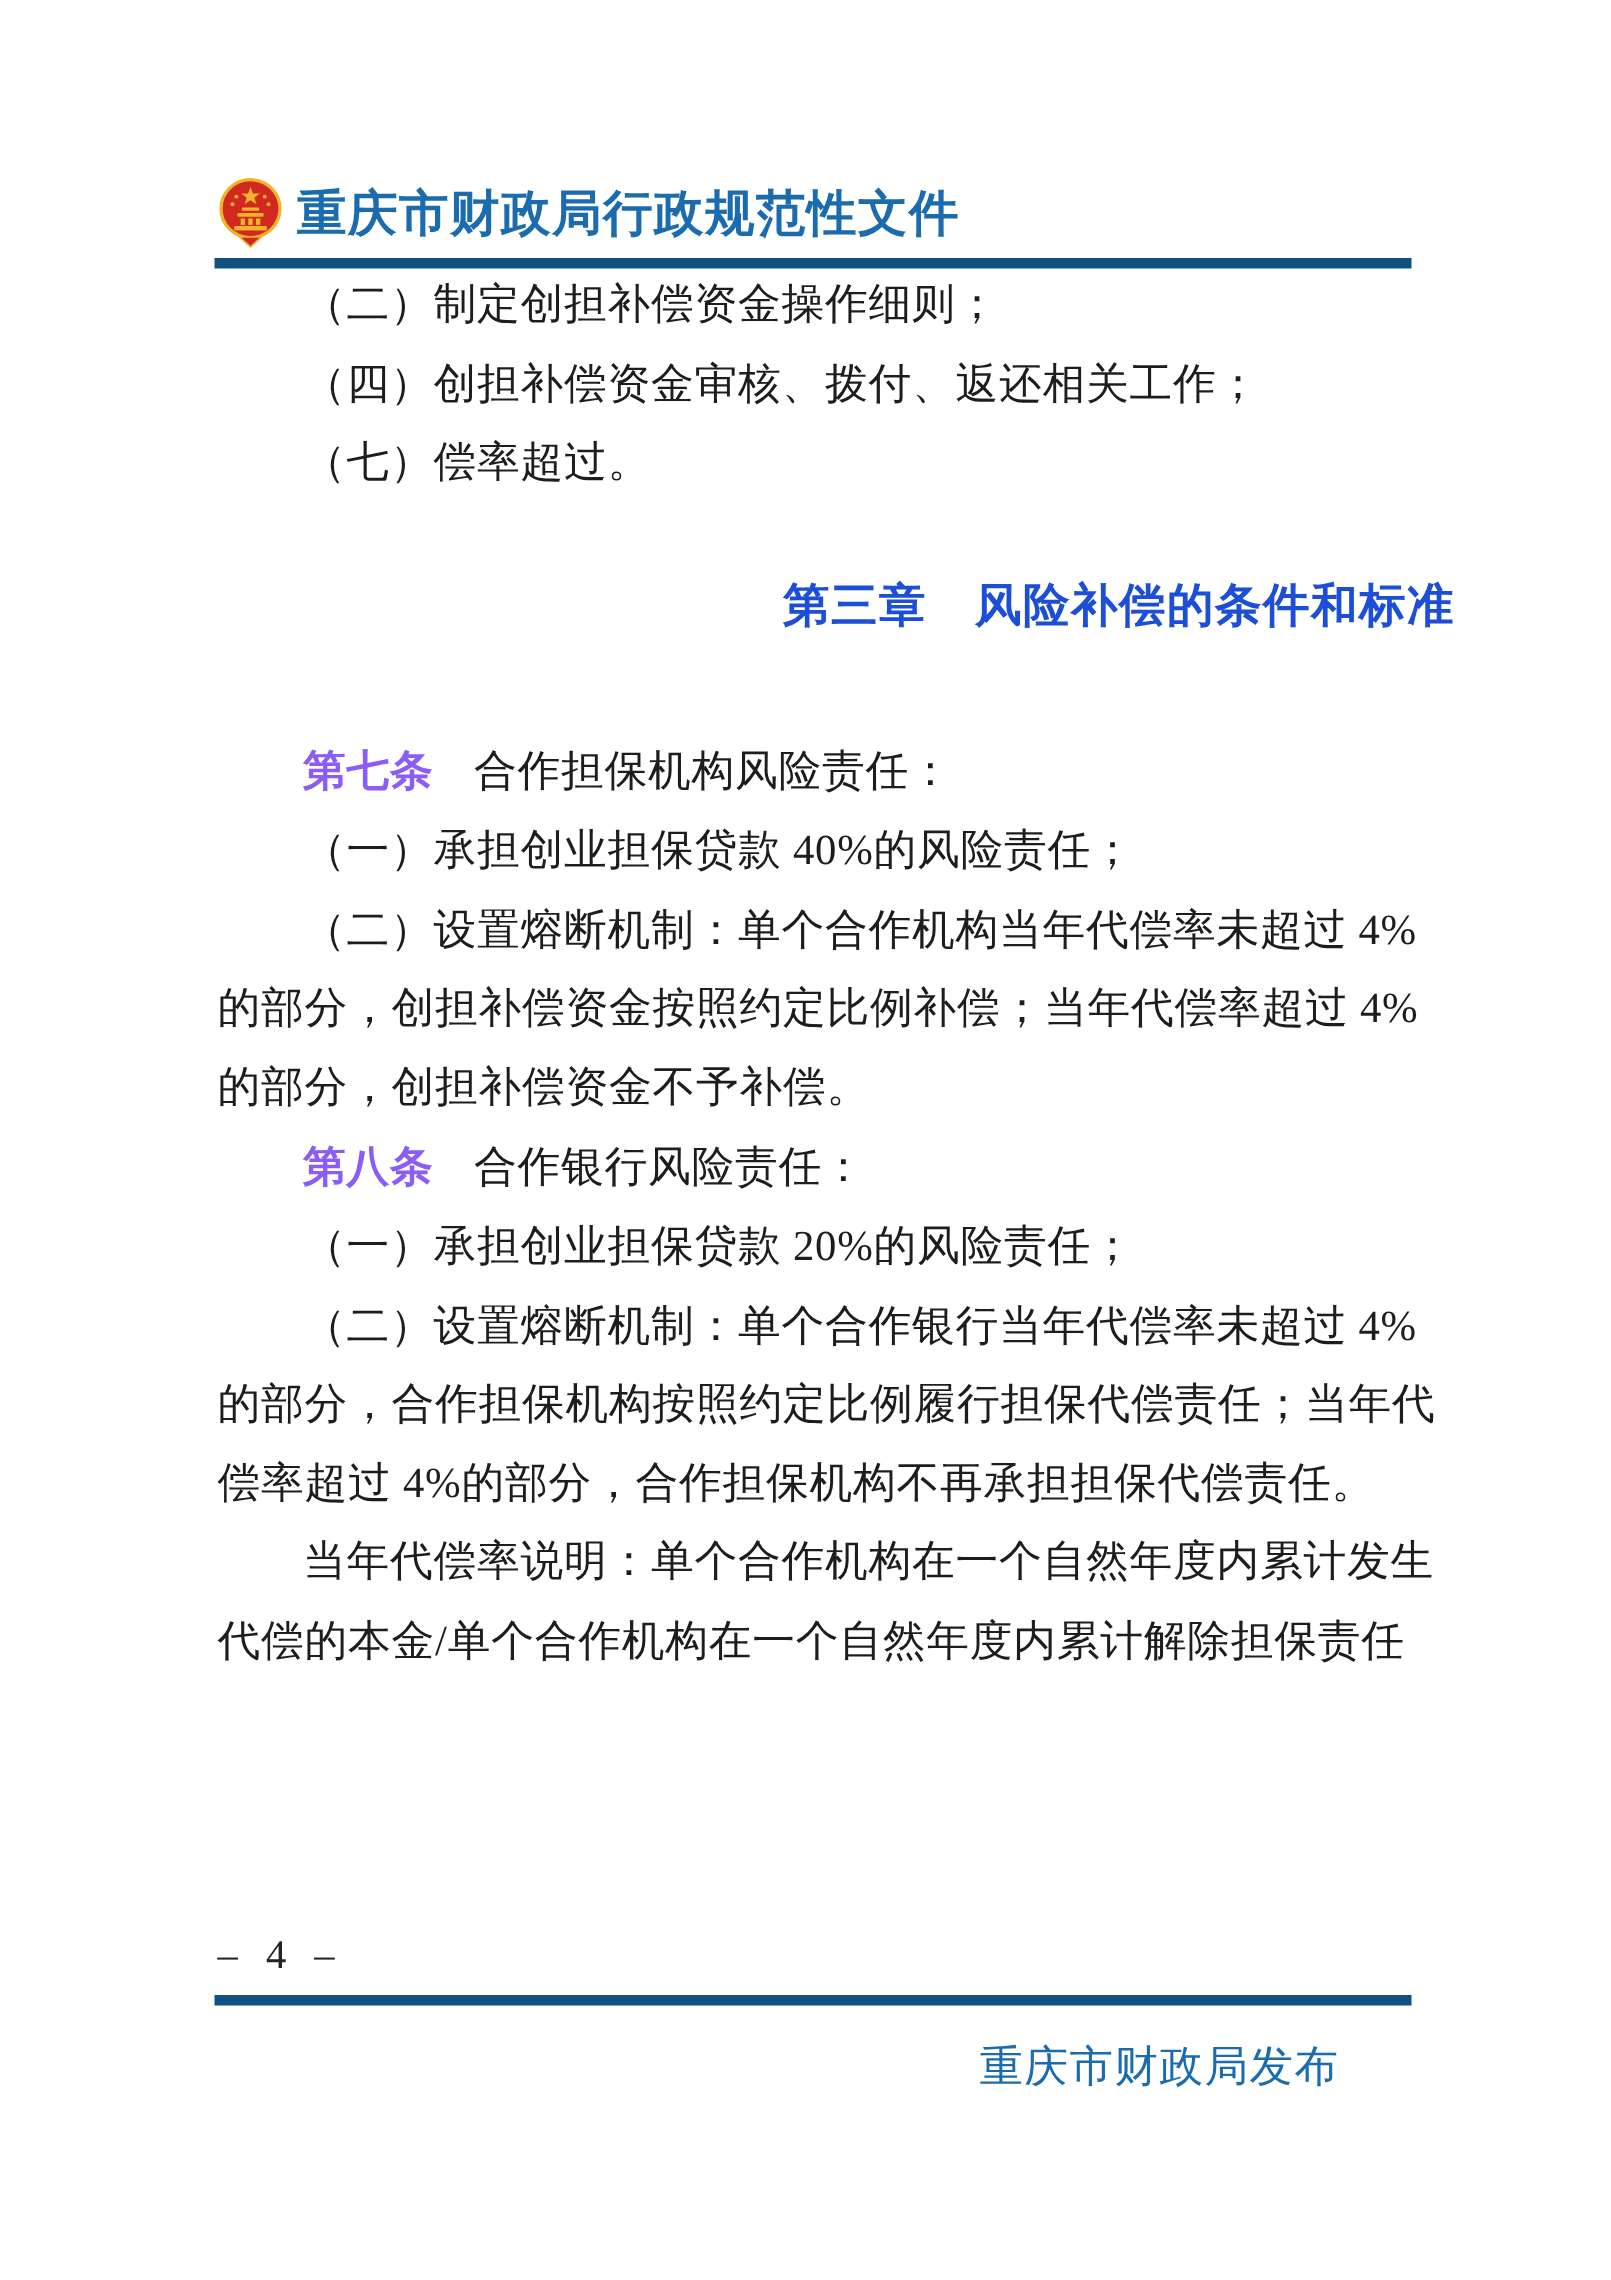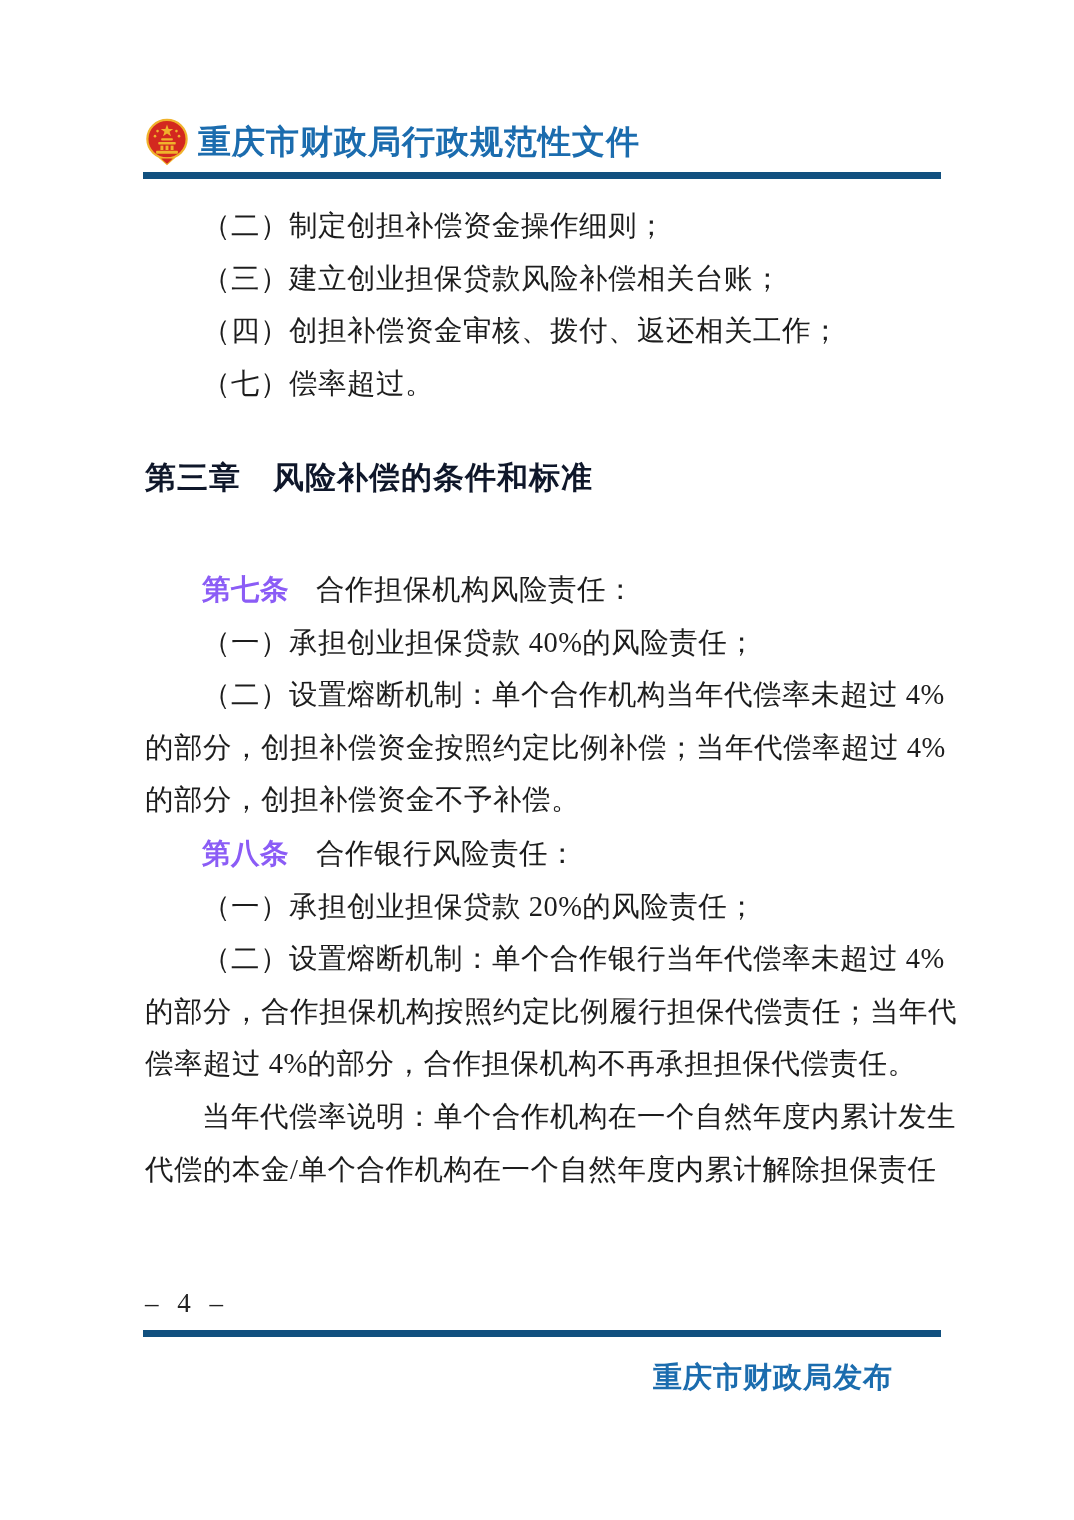--- a/index.html
+++ b/index.html
@@ -44,39 +44,39 @@
     left: 143px;
     width: 798px;
     height: 7px;
     background: #11507f;
   }
   .header-rule { top: 172px; }
 
   
   .doc-body {
     position: absolute;
-    top: 200px;
+    top: 178px;
     left: 145px;
     width: 825px;
     font-size: 28.5px;
     line-height: 52.6px;
     letter-spacing: 0.5px;
   }
   .doc-body p {
     margin: 0;
     white-space: pre-line;
     text-indent: 2em;
   }
   .blk-chapter {
     text-indent: 0 !important;
-    text-align: left;
+    text-align: right;
     font-family: "Liberation Sans", "DejaVu Sans", sans-serif;
     font-weight: bold;
     font-size: 31px;
-    color: #0f172a;
+    color: #1d4ed8;
     margin: 42px 0 58px 0 !important;
     letter-spacing: 1px;
   }
   .article-label {
     font-family: "Liberation Sans", "DejaVu Sans", sans-serif;
     font-weight: bold;
     color: #8b5cf6;
     margin-right: 0.95em;
   }
 
@@ -91,21 +91,21 @@
   }
   .footer-rule { top: 1330px; }
   .publisher {
     position: absolute;
     left: 145px;
     top: 1358px;
     width: 748px;
     text-align: right;
     font-family: "Liberation Sans", "DejaVu Sans", sans-serif;
     font-size: 29px;
-    font-weight: bold;
+    font-weight: normal;
     color: #1b6cae;
     letter-spacing: 1px;
   }
 </style>
 </head>
 <body>
 
 <div class="page">
 
   <div class="header">
@@ -123,21 +123,20 @@
       <rect x="35" y="38" width="4" height="6" fill="#f0b32c"></rect>
       <rect x="15" y="45" width="30" height="4" rx="1" fill="#f0b32c"></rect>
       <path d="M20,55 L30,64 L40,55 Z" fill="#d3281f" stroke="#f0b32c" stroke-width="1.5"></path>
     </svg>
     <div class="header-title">重庆市财政局行政规范性文件</div>
   </div>
   <div class="rule header-rule"></div>
 
   <div class="doc-body">
       <p class="blk-item">（二）制定创担补偿资金操作细则；</p>
-      <p class="blk-item">（三）建立创业担保贷款风险补偿相关台账；</p>
       <p class="blk-item">（四）创担补偿资金审核、拨付、返还相关工作；</p>
       <p class="blk-item">（七）偿率超过。</p>
       <p class="blk-chapter">第三章　风险补偿的条件和标准</p>
       <p class="blk-article"><span class="article-label">第七条</span>合作担保机构风险责任：</p>
       <p class="blk-item">（一）承担创业担保贷款 40%的风险责任；</p>
       <p class="blk-para">（二）设置熔断机制：单个合作机构当年代偿率未超过 4%
 的部分，创担补偿资金按照约定比例补偿；当年代偿率超过 4%
 的部分，创担补偿资金不予补偿。</p>
       <p class="blk-article"><span class="article-label">第八条</span>合作银行风险责任：</p>
       <p class="blk-item">（一）承担创业担保贷款 20%的风险责任；</p>

